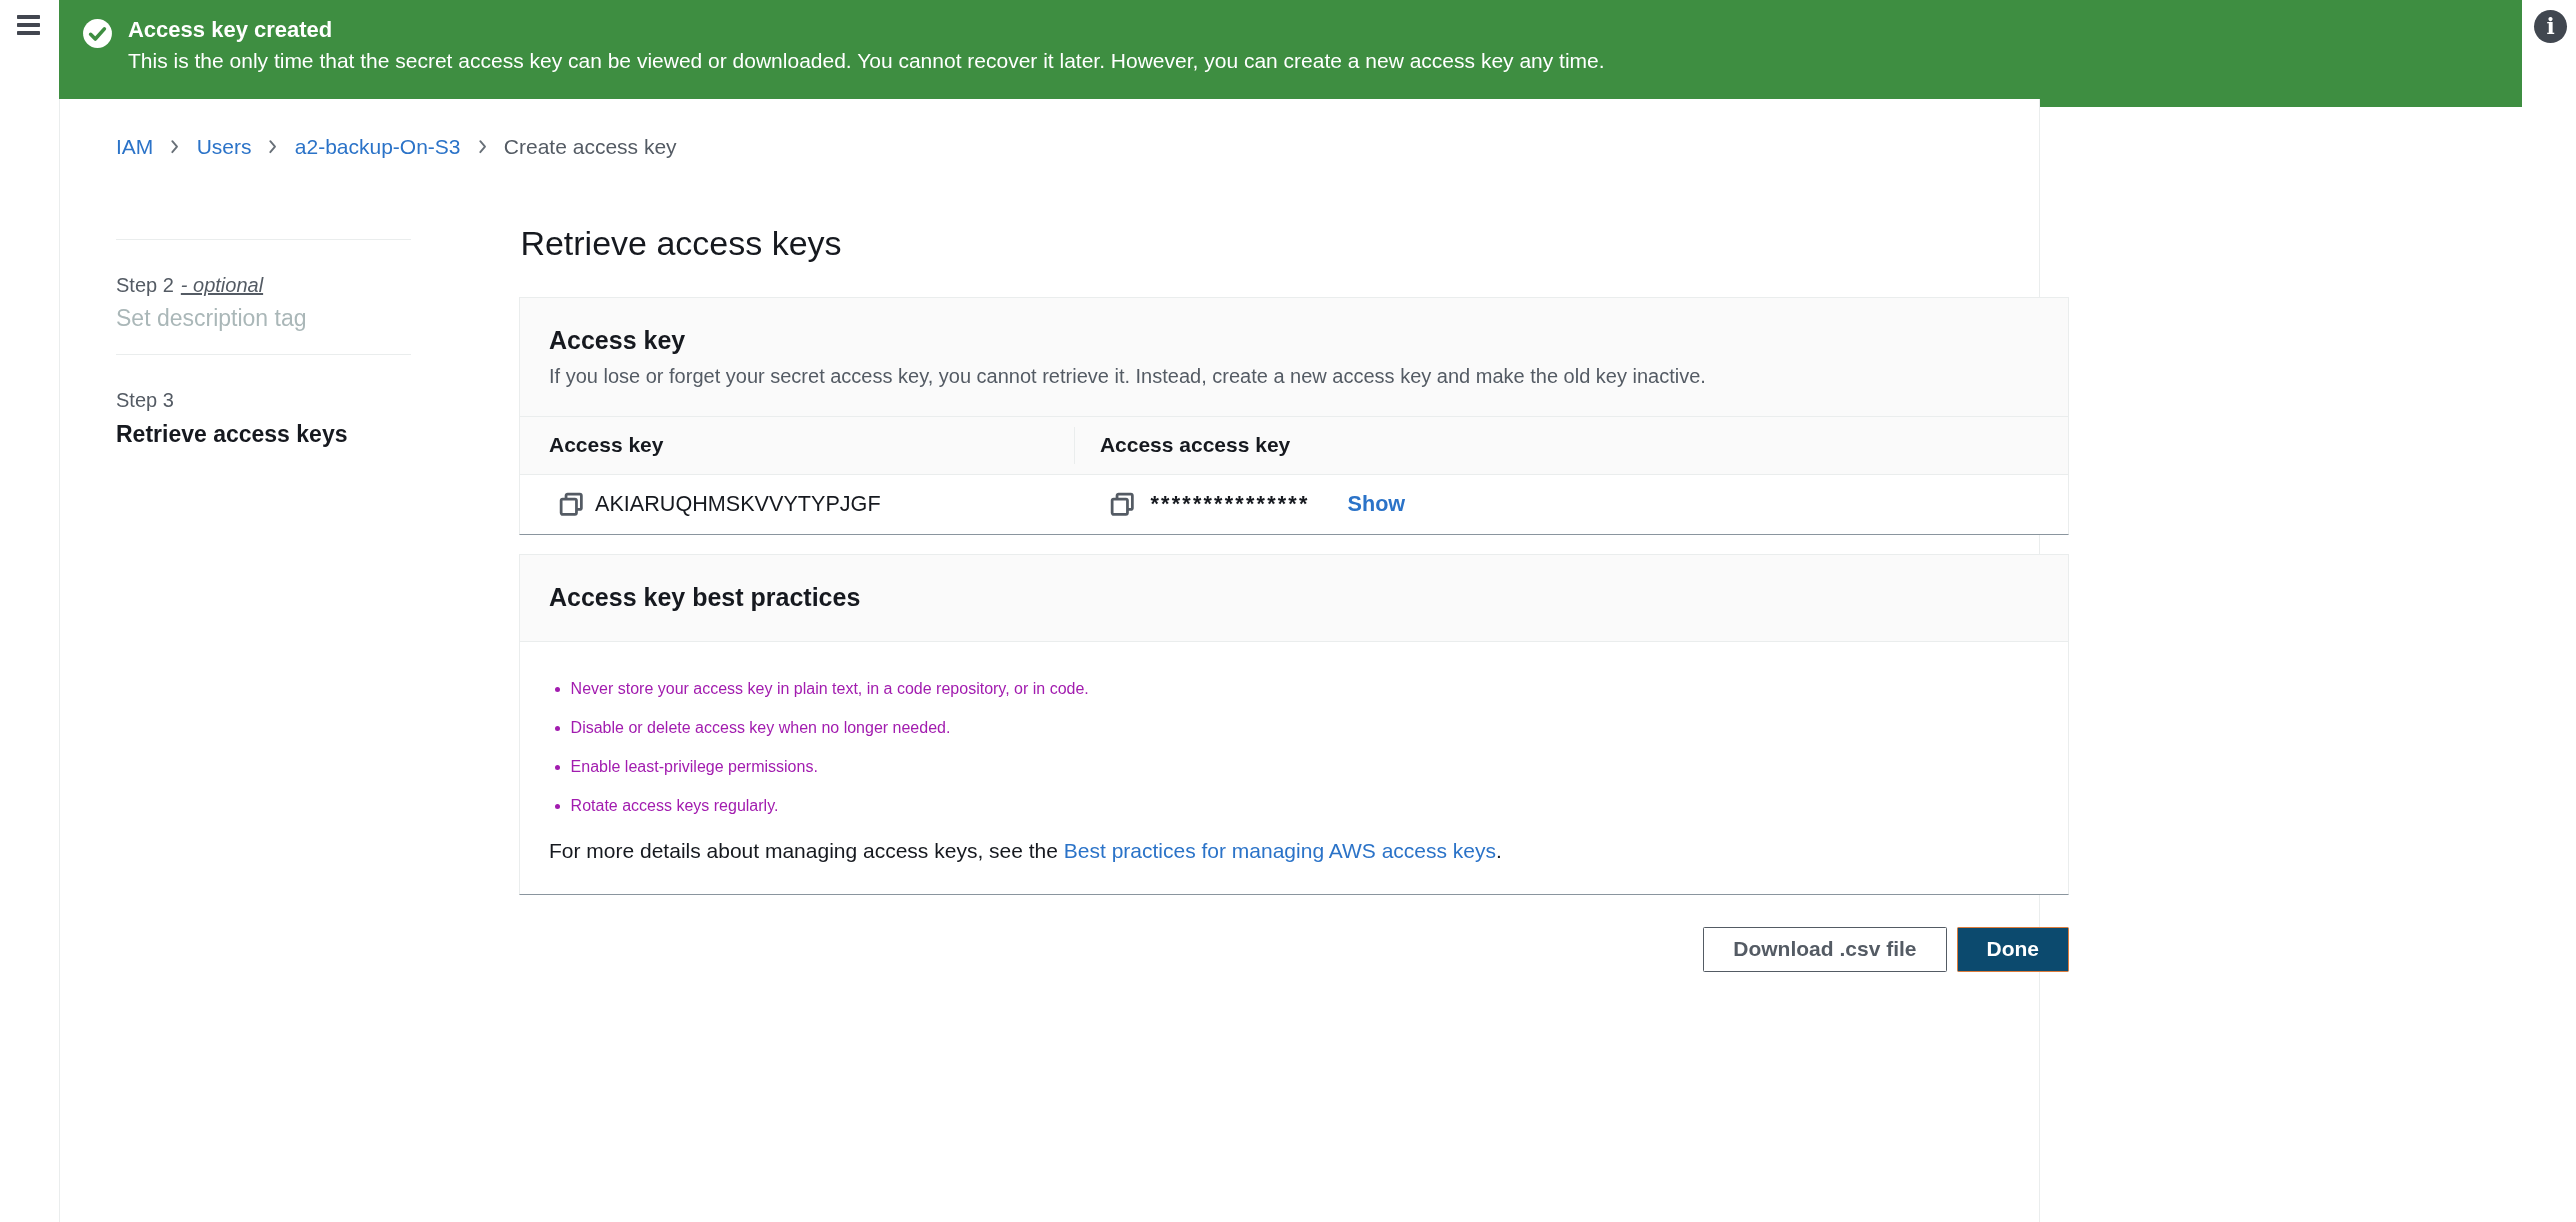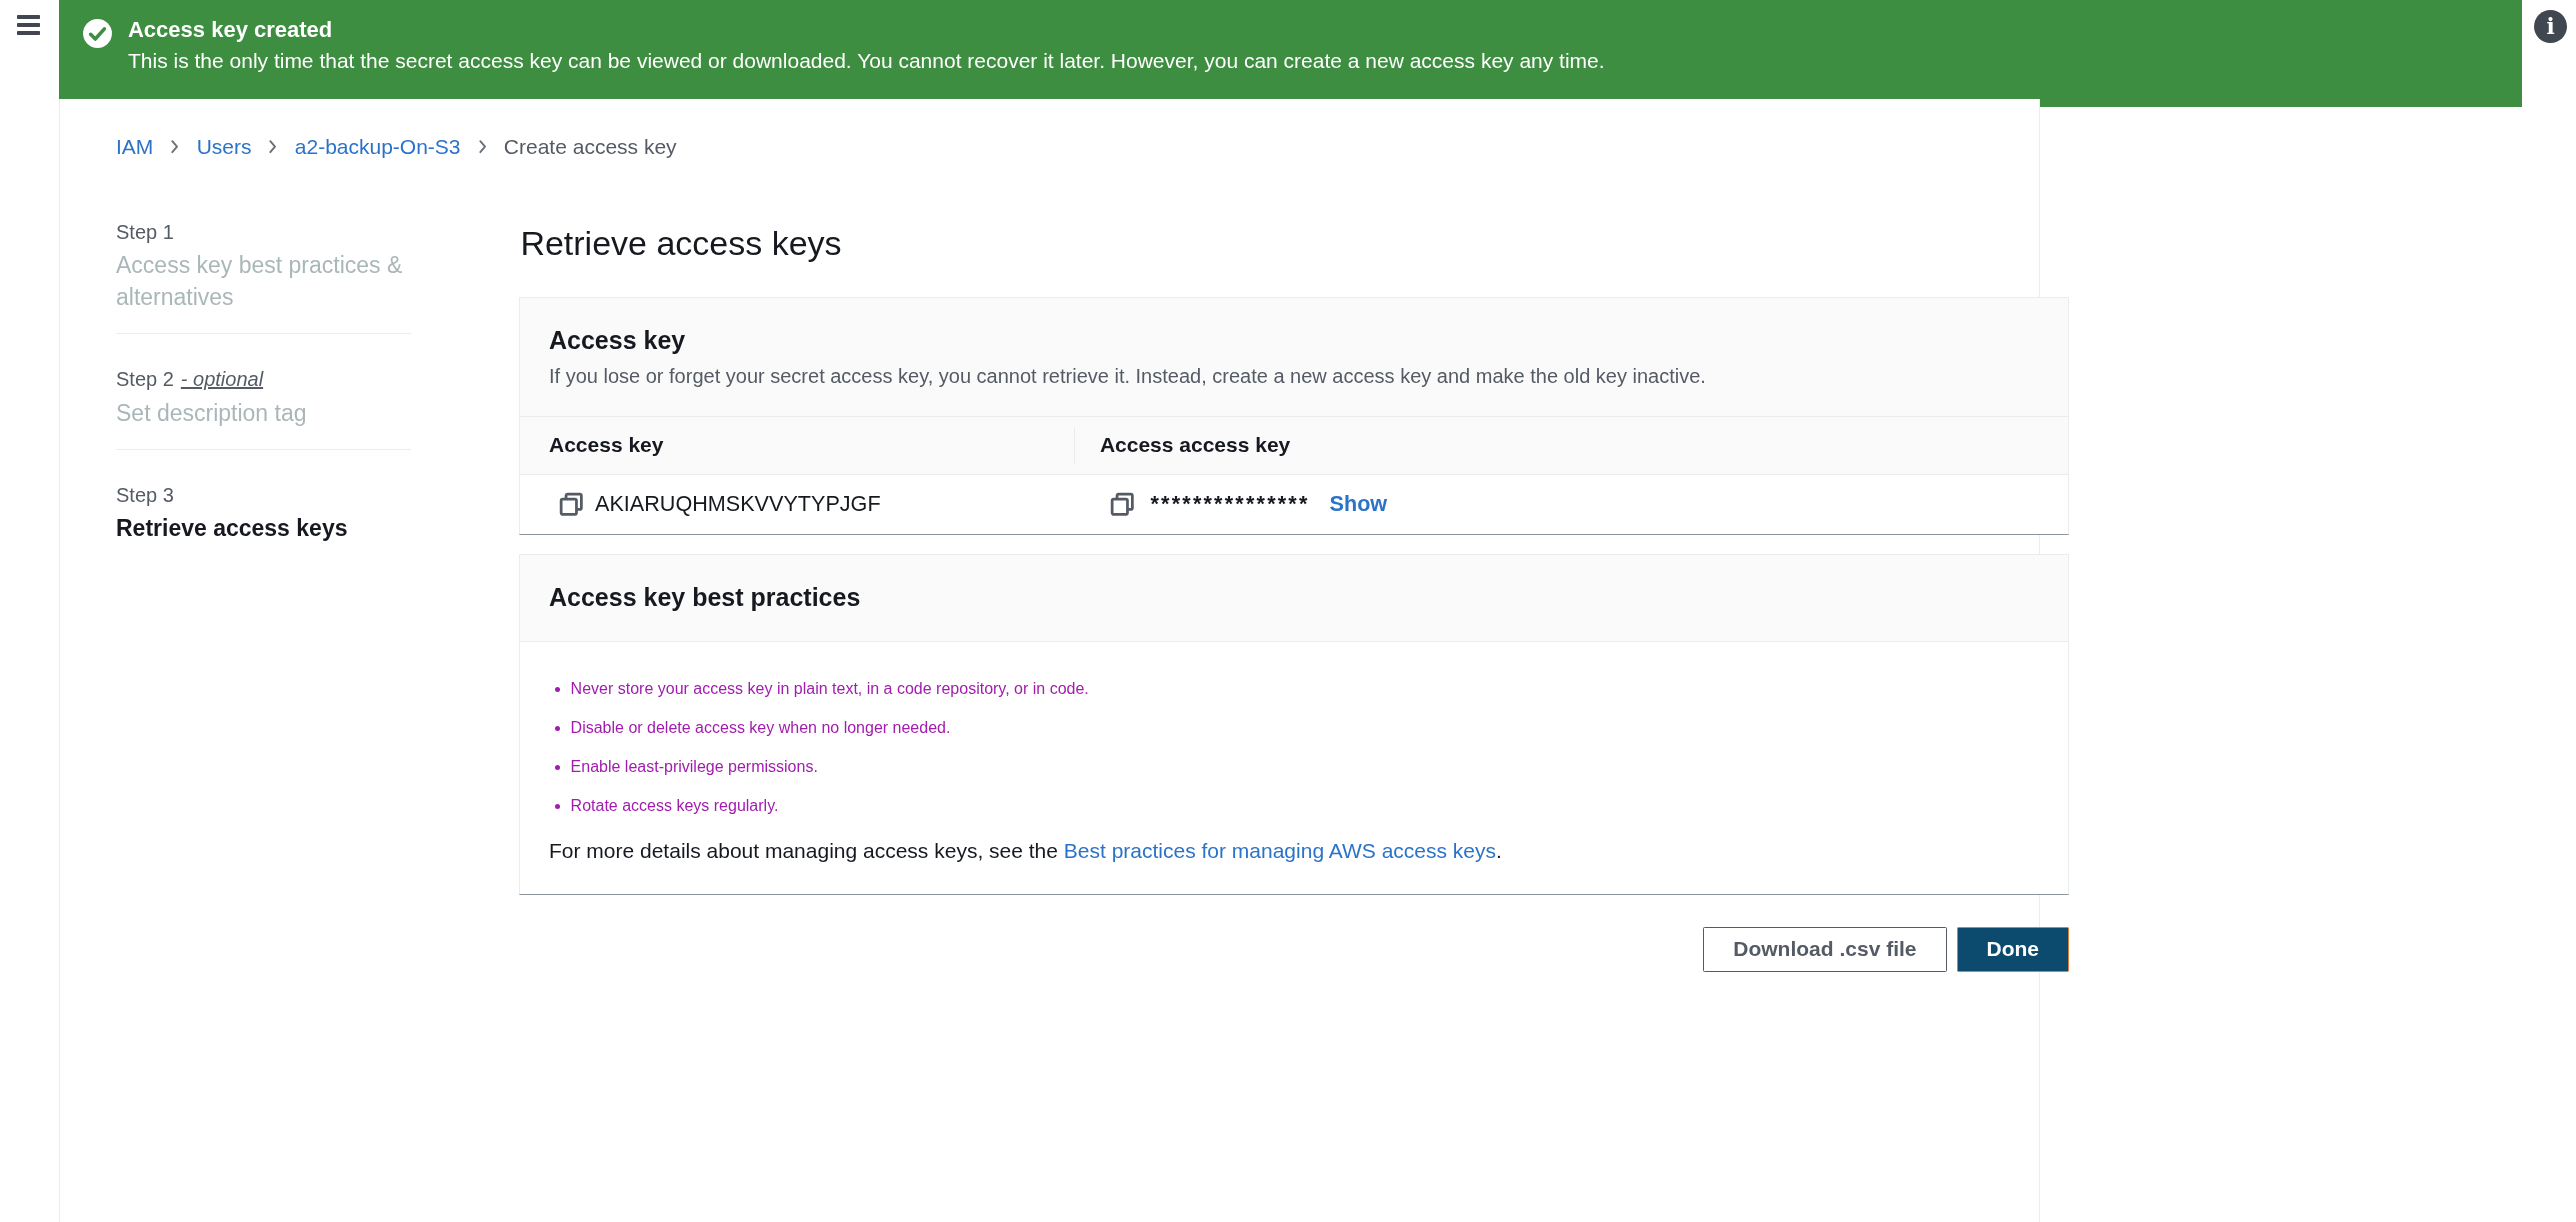--- a/index.html
+++ b/index.html
@@ -68,21 +68,21 @@
   .theader { display:flex; height:58px; background:#fafafa; border-bottom:1.4px solid #eaeded; font-weight:700; font-size:21px; }
   .theader .cell1 { width:554px; padding-left:29px; display:flex; align-items:center; }
   .vdiv { width:1.4px; height:37px; background:#eaeded; align-self:center; }
   .theader .cell2 { flex:1; padding-left:24.5px; display:flex; align-items:center; }
   .trow { display:flex; height:59px; background:#fff; align-items:center; }
   .trow .rcell1 { width:554px; padding-left:39px; display:flex; align-items:center; gap:11.5px; }
   .trow .rcell2 { flex:1; padding-left:36px; display:flex; align-items:center; gap:16px; }
   .key-text { font-size:21.6px; color:#16191f; }
   .masked { font-size:21.6px; font-weight:700; letter-spacing:2.2px; color:#16191f; }
   .copy-btn { width:24.5px; height:24.5px; flex:none; cursor:pointer; }
-  .show-link { color:#2b73c8; font-size:21.6px; font-weight:700; margin-left:4px; cursor:pointer; text-decoration:none; }
+  .show-link { color:#2b73c8; font-size:21.6px; font-weight:700; margin-left:22px; cursor:pointer; text-decoration:none; }
 
   
   .card-body { padding:27px 29px 30px 29px; }
   ul.bullets { margin:0; padding-left:21.6px; }
   ul.bullets li { font-size:16px; line-height:39px; color:#a21caf; }
   .bp-footer { margin:11.5px 0 0 0; font-size:21px; line-height:27px; color:#16191f; }
   .bp-link { color:#2b73c8; text-decoration:none; cursor:pointer; }
 
   
   .actions { display:flex; justify-content:flex-end; gap:10px; margin-top:32px; }
@@ -127,24 +127,20 @@
       <path d="M8 4 L14 11 L8 18" fill="none" stroke="#687078" stroke-width="2.4" stroke-linecap="round" stroke-linejoin="round"></path>
     </svg>
     <a class="crumb-link">a2-backup-On-S3</a>
     <svg class="crumb-sep" viewBox="0 0 22 22">
       <path d="M8 4 L14 11 L8 18" fill="none" stroke="#687078" stroke-width="2.4" stroke-linecap="round" stroke-linejoin="round"></path>
     </svg>
     <span class="crumb-current">Create access key</span>
   </nav>
 
   <aside class="steps">
-    <div class="step">
-      <div class="step-label">Step 1</div>
-      <div class="step-title muted">Access key best practices &amp; alternatives</div>
-    </div>
     <hr class="step-sep">
     <div class="step">
       <div class="step-label">
         <span>Step 2</span><span class="step-optional">- optional</span>
       </div>
       <div class="step-title muted">Set description tag</div>
     </div>
     <hr class="step-sep">
     <div class="step">
       <div class="step-label">Step 3</div>

